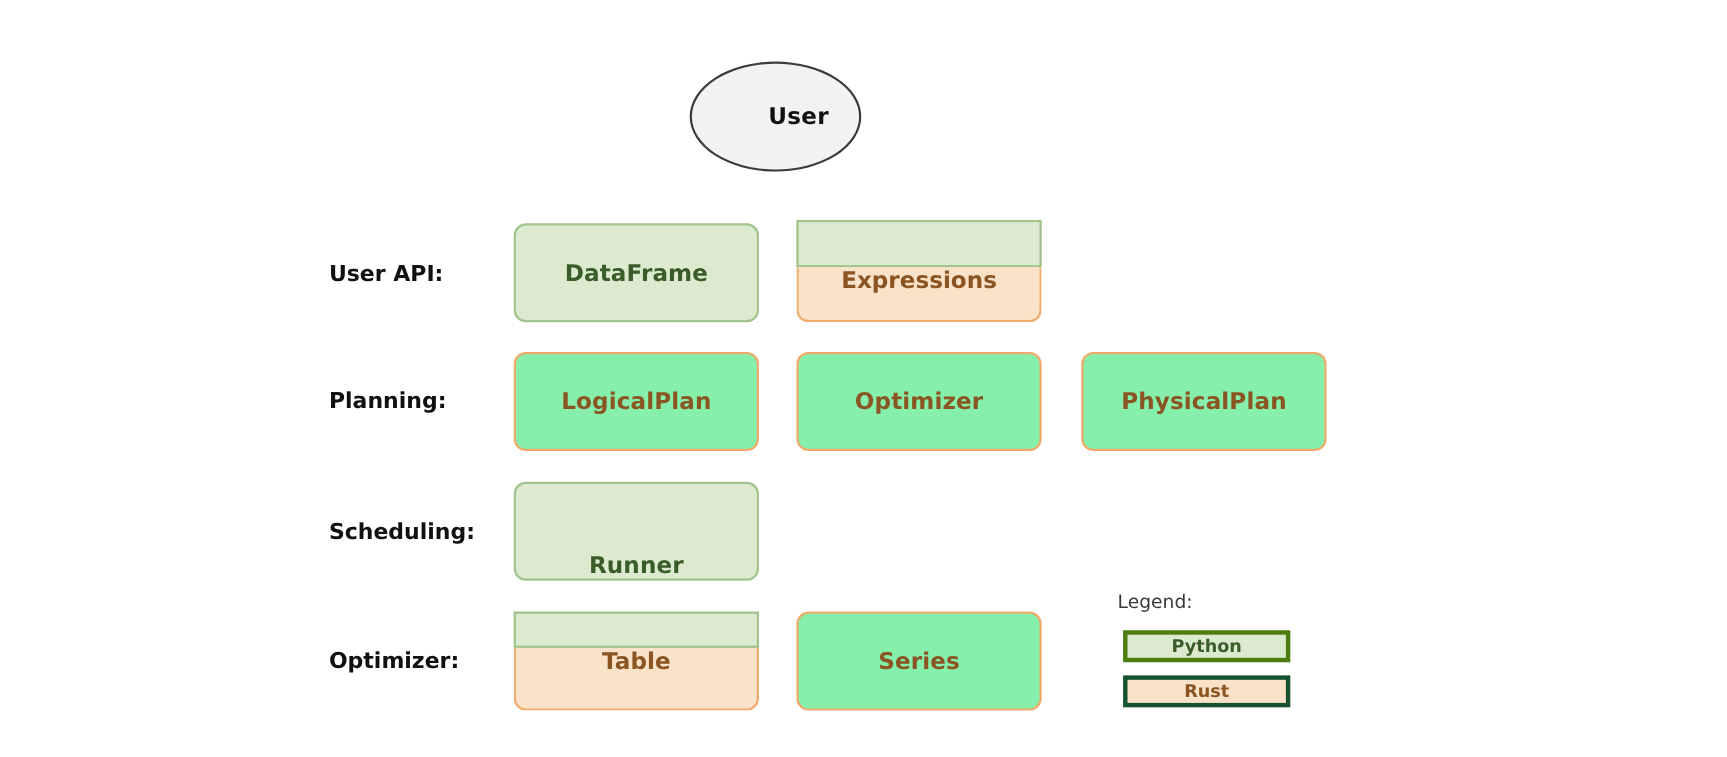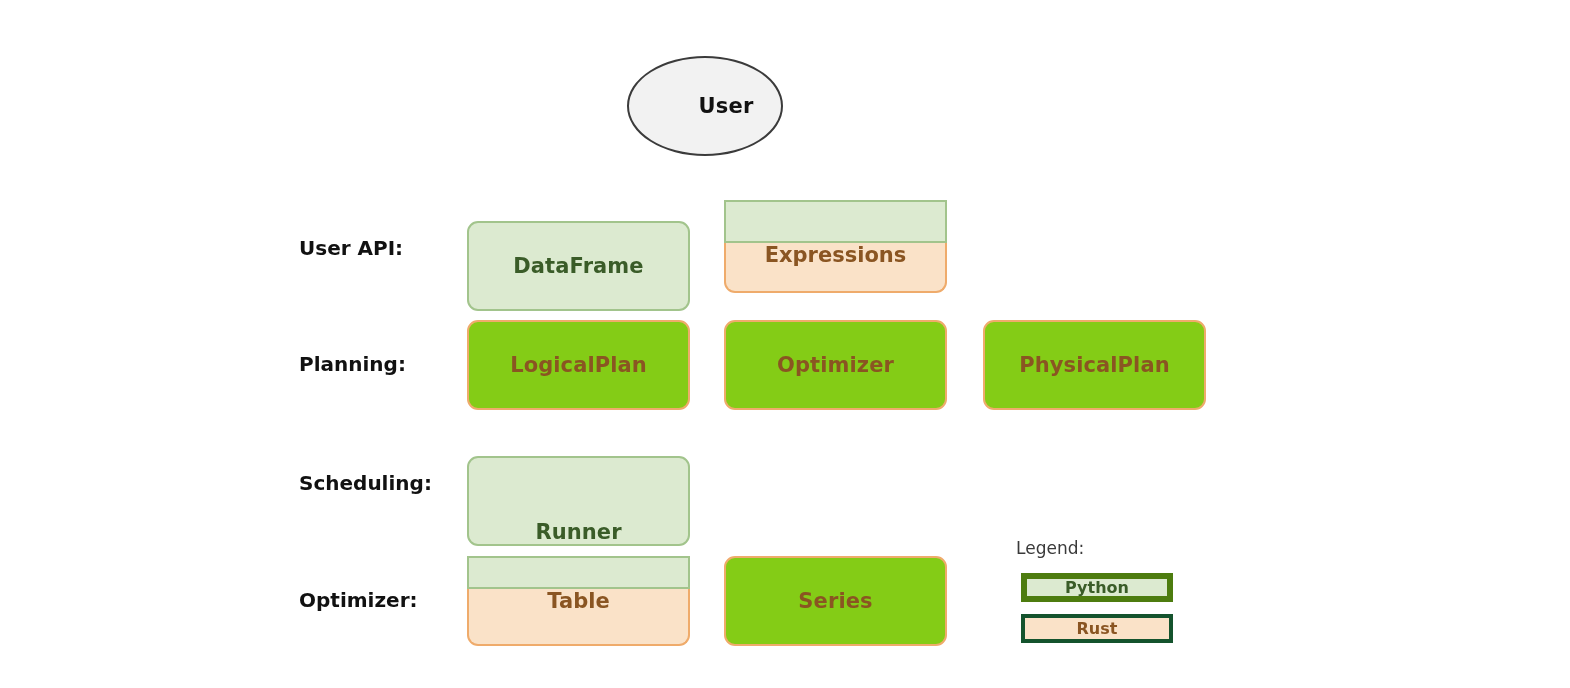--- a/index.html
+++ b/index.html
@@ -71,26 +71,25 @@
   .node-box .node-text {
     font-size: 21px;
     font-weight: 700;
     letter-spacing: 0.1px;
     white-space: nowrap;
   }
 
   .node-box.python {
     background: #dcead0;
     border: 2px solid #a2c48c;
-    margin-top: 18px;
   }
   .node-box.python .node-text { color: #3a5c28; }
 
   .node-box.rust {
-    background: #84cc16;
+    background: #86efac;
     border: 2px solid #efab6b;
   }
   .node-box.rust .node-text { color: #8a5522; }
 
   
   .split-box {
     position: absolute;
     box-sizing: border-box;
   }
   .split-box .split-top {
@@ -143,21 +142,21 @@
     align-items: center;
     justify-content: center;
   }
   .legend-item .legend-text {
     font-size: 16px;
     font-weight: 700;
     white-space: nowrap;
   }
   .legend-item.python {
     background: #dcead0;
-    border: 6px solid #4d7c0f;
+    border: 4px solid #4d7c0f;
   }
   .legend-item.python .legend-text { color: #3a5c28; }
   .legend-item.rust {
     background: #fae2c8;
     border: 4px solid #14532d;
   }
   .legend-item.rust .legend-text { color: #8a5522; }
 </style>
 </head>
 <body>

